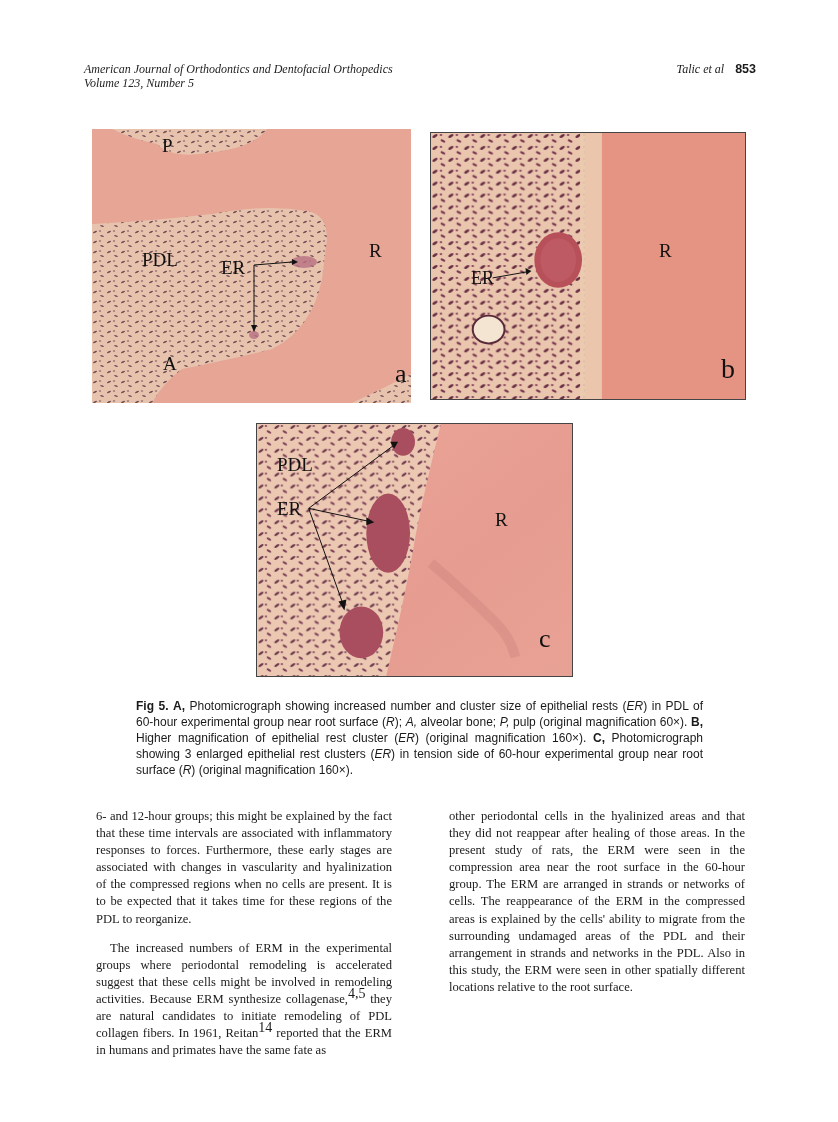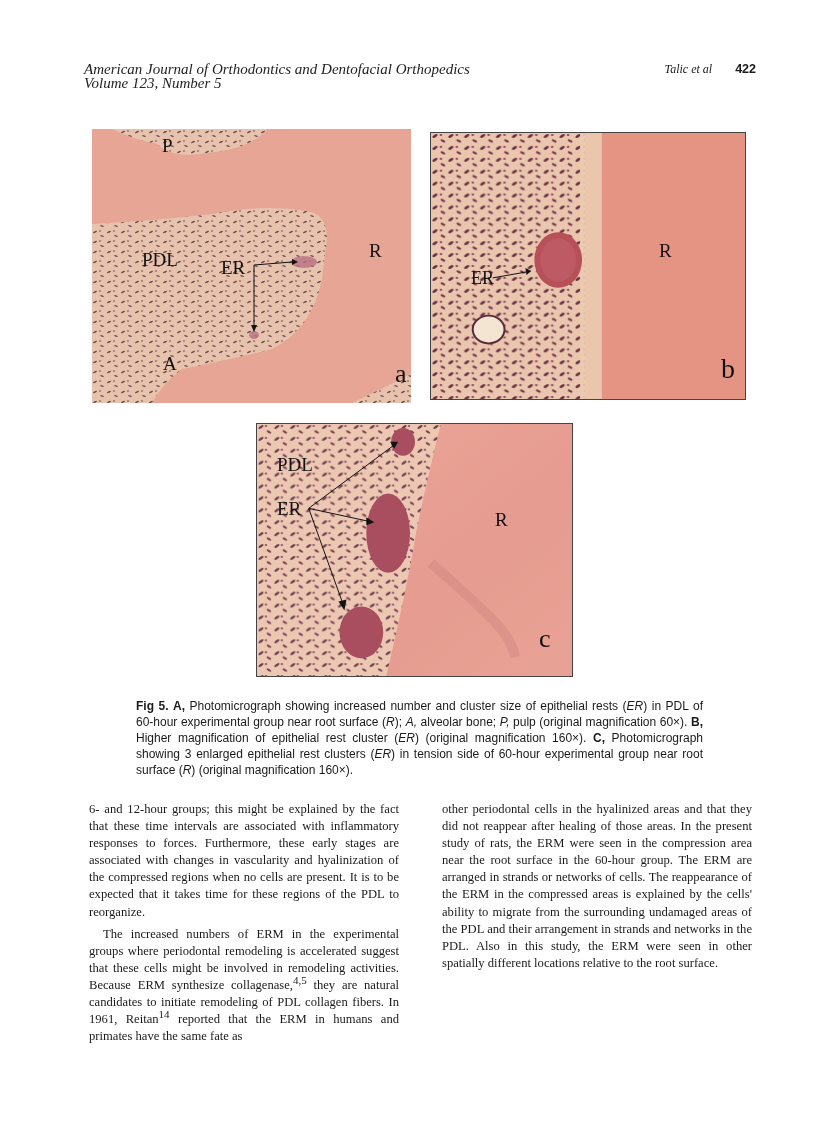--- a/index.html
+++ b/index.html
@@ -1,56 +1,56 @@
 <!DOCTYPE html>
 <html><head>
 <meta charset="utf-8">
 <style>
   html, body { margin: 0; padding: 0; background: #ffffff; }
   body { width: 838px; height: 1122px; position: relative; overflow: hidden;
          font-family: "Liberation Serif", serif; color: #1a1a1a; }
 
   .header-left { position: absolute; left: 84px; top: 62px; font-style: italic;
-                 font-size: 15px; line-height: 14px; color: #222; }
+                 font-size: 12px; line-height: 14px; color: #222; }
   .header-right { position: absolute; right: 82px; top: 62px; font-size: 12px; line-height: 14px; }
-  .header-right .author { font-style: italic; margin-right: 20px; }
+  .header-right .author { font-style: italic; margin-right: 8px; }
   .header-right .pageno { font-family: "Liberation Sans", sans-serif; font-weight: bold; font-size: 12.5px; }
 
   .panel { position: absolute; overflow: hidden; box-sizing: border-box; }
   .panel svg { display: block; width: 100%; height: 100%; }
   .panel-a { left: 92px; top: 129px; width: 319px; height: 274px; }
   .panel-b { left: 430px; top: 132px; width: 316px; height: 268px; border: 1.5px solid #444; }
   .panel-c { left: 256px; top: 423px; width: 317px; height: 254px; border: 1.5px solid #444; }
 
   .lbl { position: absolute; font-family: "Liberation Serif", serif; color: #111; font-size: 17px; }
   .lbl-letter { position: absolute; font-family: "Liberation Serif", serif; color: #111; font-size: 26px; }
 
   .caption { position: absolute; left: 136px; top: 698px; width: 567px;
              font-family: "Liberation Sans", sans-serif; font-size: 12px; line-height: 16px;
              text-align: justify; color: #1a1a1a; }
   .caption b { font-weight: bold; }
 
   .col { position: absolute; top: 796px; width: 320px; font-size: 12.6px; line-height: 17.1px;
          text-align: justify; color: #1a1a1a; }
   .col-left { left: 84px; }
   .col-right { left: 437px; }
-  .col p { margin: 5px; }
+  .col p { margin: 12px; }
   .col p.indent { text-indent: 14px; }
-  sup { font-size: 11px; line-height: 0; }
+  sup { font-size: 14px; line-height: 0; }
 </style>
 </head>
 <body>
 
 <div class="header-left">
   <div>American Journal of Orthodontics and Dentofacial Orthopedics</div>
   <div>Volume 123, Number 5</div>
 </div>
 <div class="header-right">
   <span class="author">Talic et al</span>
-  <span class="pageno">422</span>
+  <span class="pageno">853</span>
 </div>
 
 <div class="panel panel-a">
   <svg viewBox="0 0 319 274" preserveAspectRatio="none">
     <defs>
       <pattern id="cellsA" width="14" height="10" patternUnits="userSpaceOnUse">
         <rect width="14" height="10" fill="#e7c3ad"></rect>
         <ellipse cx="3" cy="3" rx="2.2" ry="0.9" fill="#6e4a52" transform="rotate(-25 3 3)"></ellipse>
         <ellipse cx="10" cy="7" rx="2" ry="0.8" fill="#7a5560" transform="rotate(20 10 7)"></ellipse>
         <ellipse cx="8" cy="2" rx="1.2" ry="0.7" fill="#8a6570"></ellipse>

